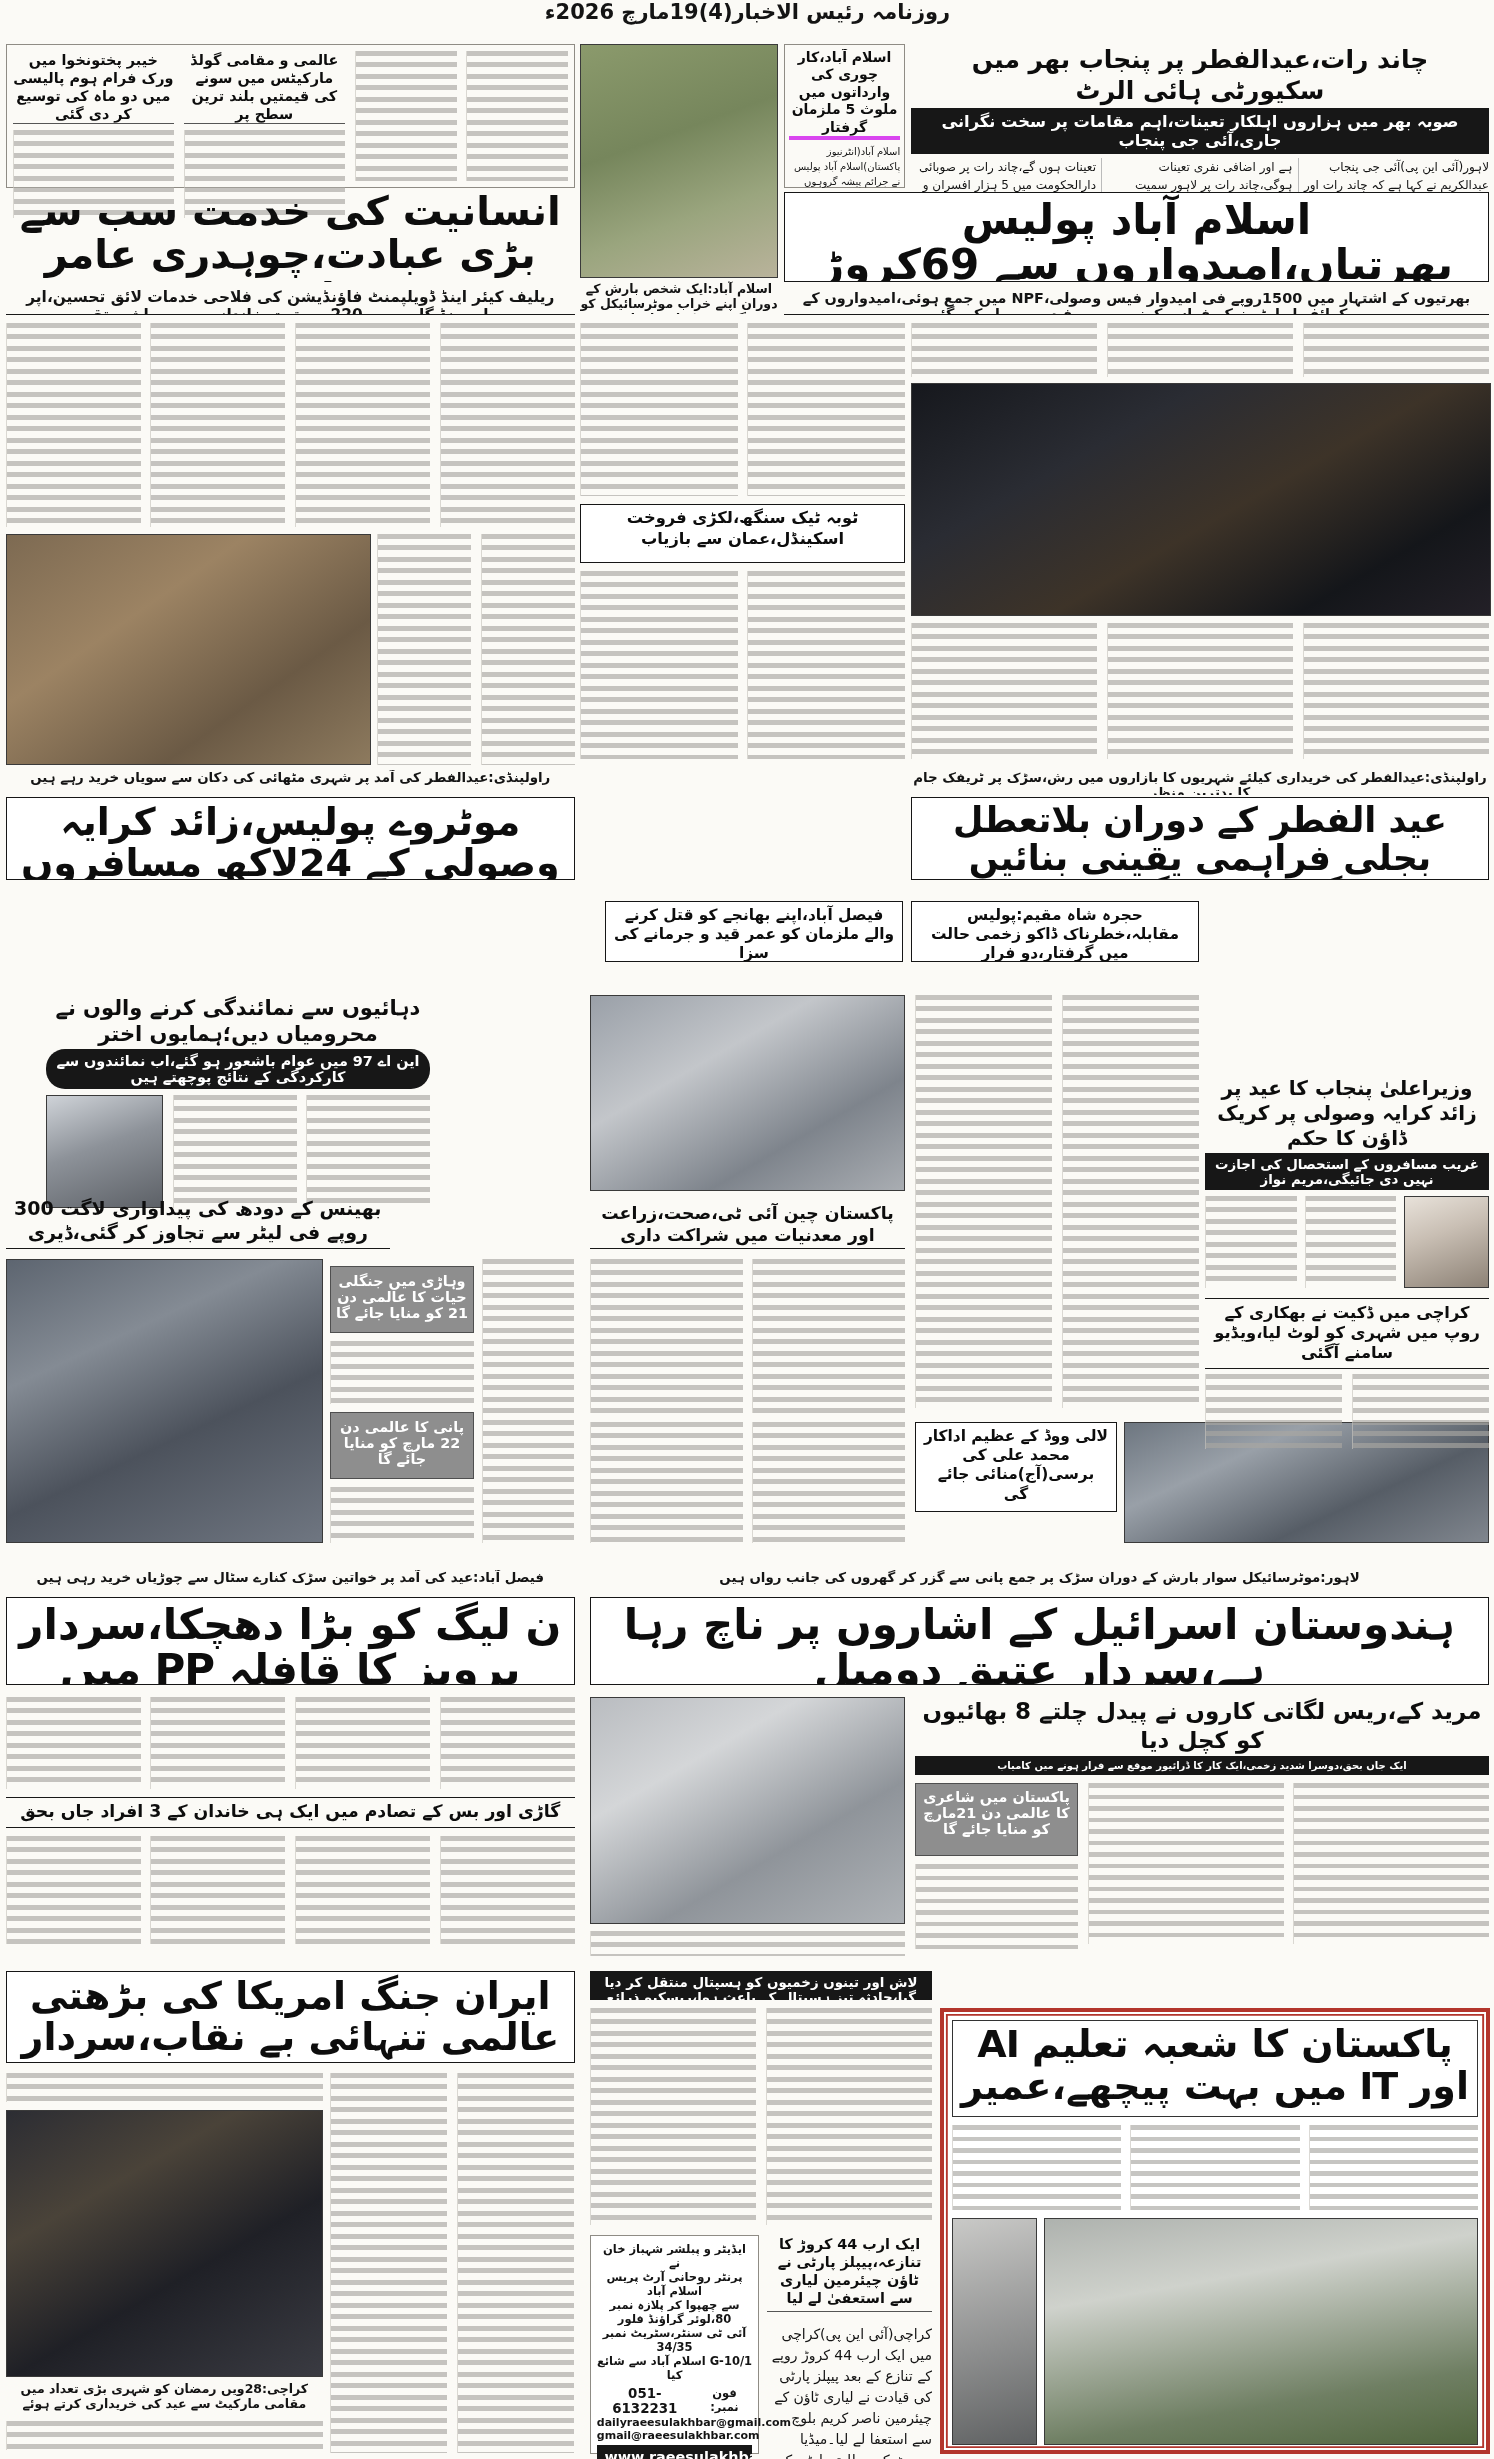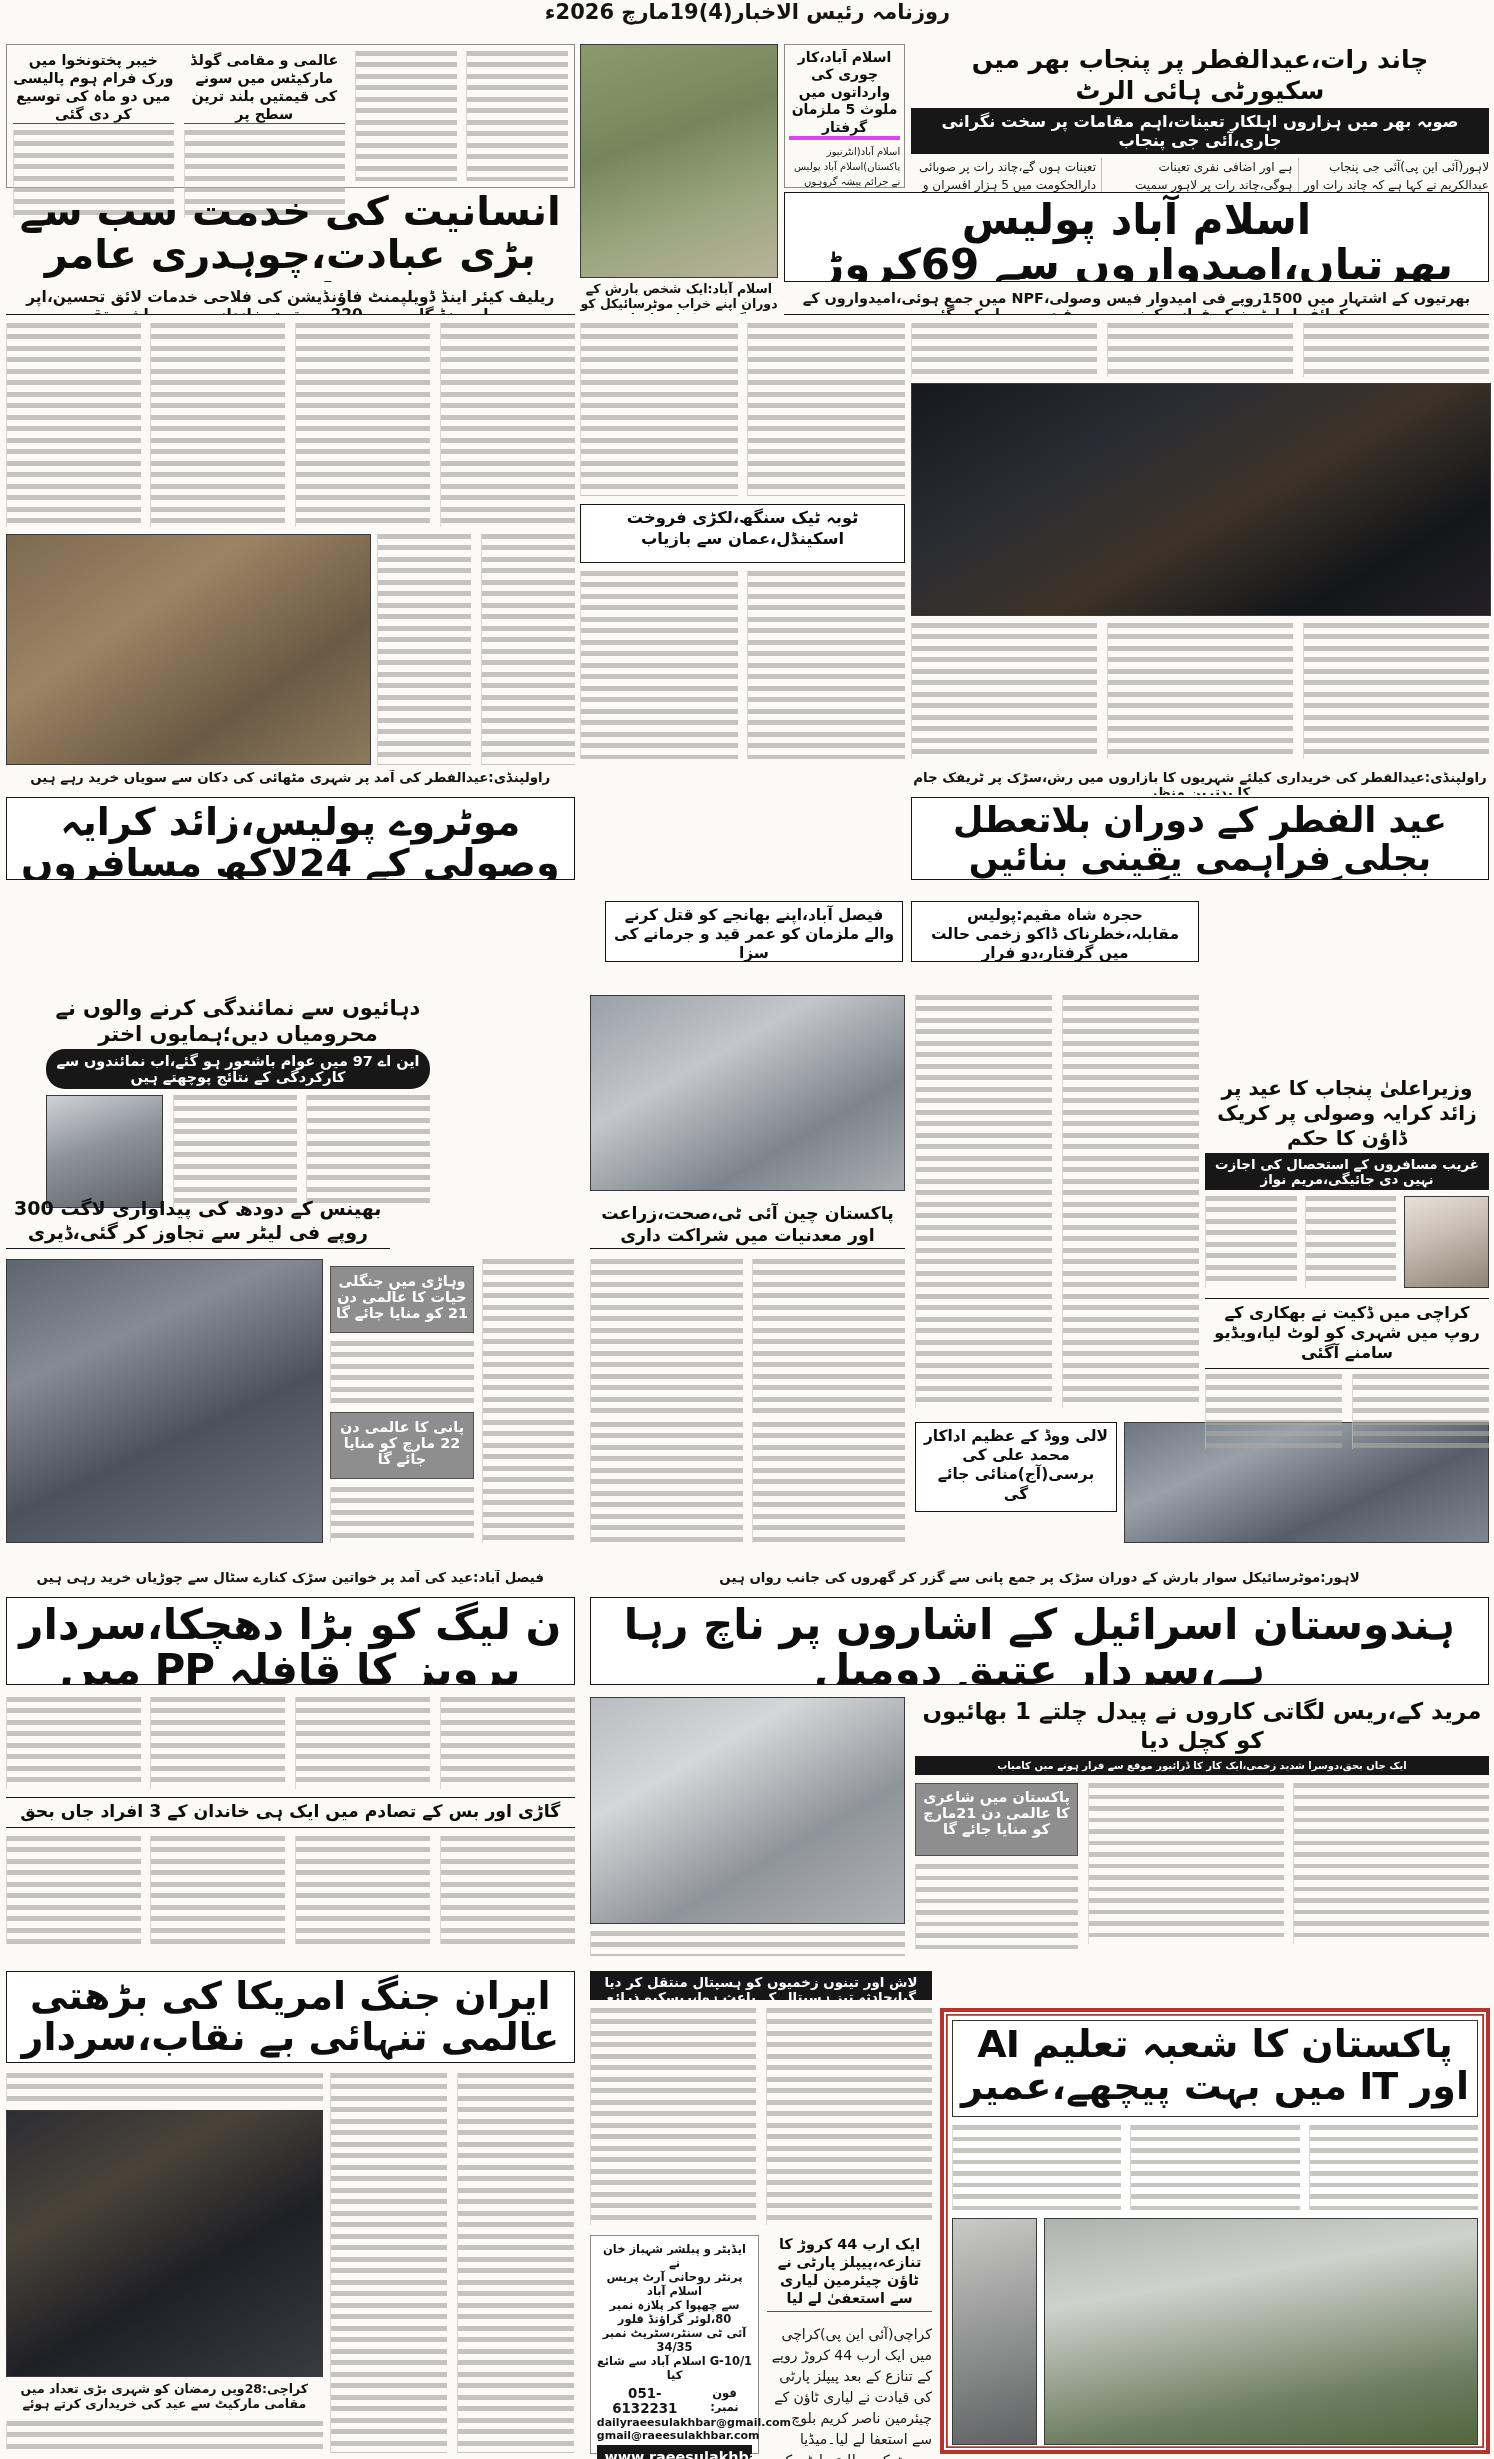--- a/index.html
+++ b/index.html
@@ -212,21 +212,21 @@
     </div>
   </div>
 
   <div class="abs photo" style="left:590px;top:1697px;width:315px;height:227px;
        background:linear-gradient(150deg,#b9bcc0 0%,#d4d6d8 30%,#8f949a 65%,#aeb2b6 100%);"></div>
   <div class="abs" style="left:590px;top:1931px;width:315px;height:25px;">
     <div class="tl" style="height:100%;"></div>
   </div>
 
   <div class="abs" style="left:915px;top:1697px;width:574px;height:259px;">
-    <div class="h-med" style="font-size:23px;">مرید کے،ریس لگاتی کاروں نے پیدل چلتے 1 بھائیوں کو کچل دیا</div>
+    <div class="h-med" style="font-size:23px;">مرید کے،ریس لگاتی کاروں نے پیدل چلتے 8 بھائیوں کو کچل دیا</div>
     <div class="bar" style="font-size:10px;margin-top:1.9px;">ایک جاں بحق،دوسرا شدید زخمی،ایک کار کا ڈرائیور موقع سے فرار ہونے میں کامیاب</div>
     <div style="display:flex;flex-direction:row-reverse;gap:9.6px;margin-top:7.7px;height:161px;">
       <div class="tl" style="flex:1;"></div>
       <div class="tl" style="flex:1;"></div>
       <div style="flex:0 0 163px;">
         <div class="graybox" style="height:60px;font-size:14.4px;">پاکستان میں شاعری کا عالمی دن 21مارچ کو منایا جائے گا</div>
         <div class="tl" style="height:85px;margin-top:7.7px;"></div>
       </div>
     </div>
   </div>

